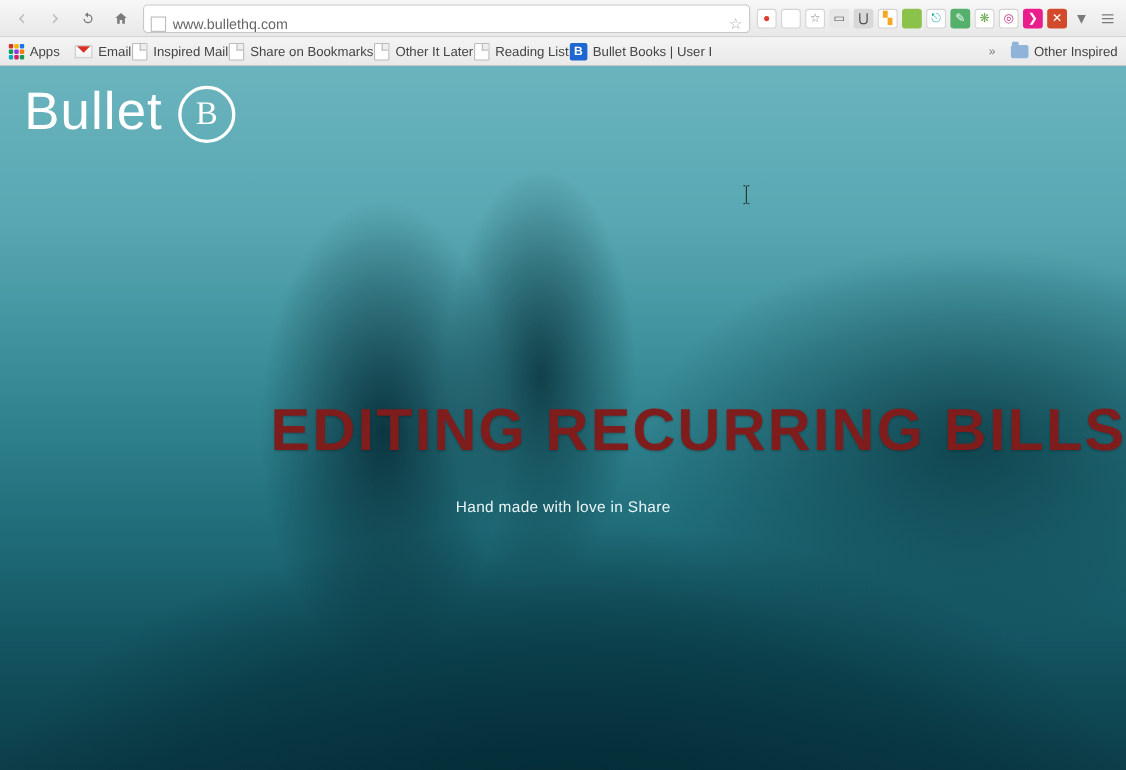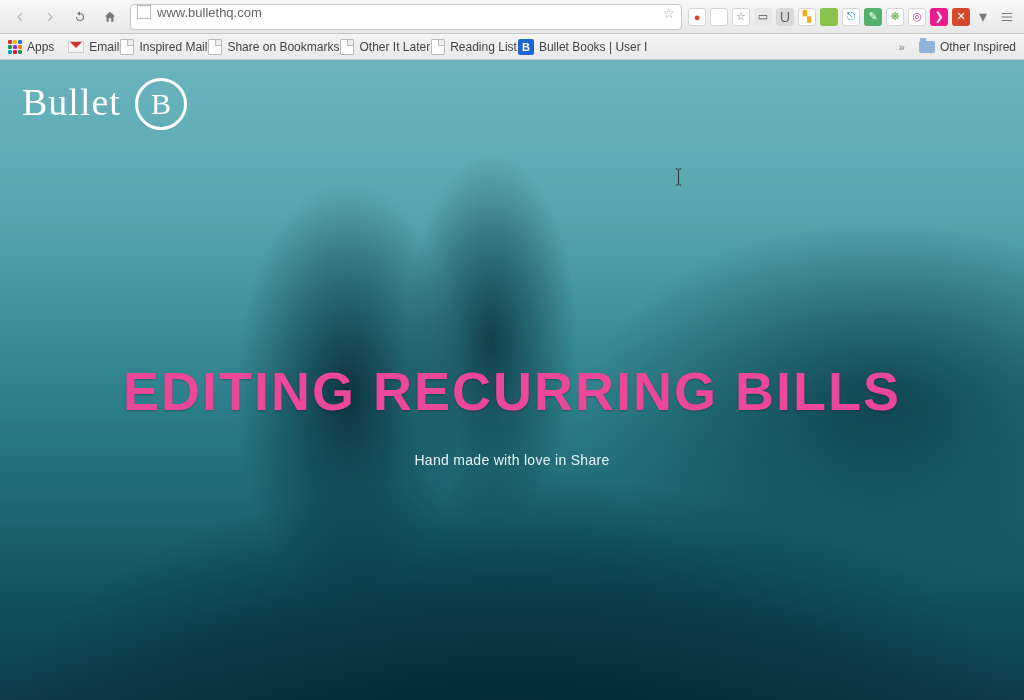--- a/index.html
+++ b/index.html
@@ -23,21 +23,21 @@
     border-radius: 3px; color:#7a7a7a;
   }
   .nav-btn.disabled { color:#bdbdbd; }
   .omnibox {
     flex: 1;
     height: 26px;
     margin: 0 4px;
     background: #fff;
     border: 1px solid #c7c7c7;
     border-radius: 4px;
-    display:flex; align-items:flex-start;
+    display:flex; align-items:flex-end;
     padding: 0 6px;
     gap:6px;
     color:#555;
     font-size: 13px;
     min-width: 0;
   }
   .omnibox .page-icon { width:14px; height:14px; border:1px solid #bbb; background:#fff; }
   .omnibox .url { flex:1; white-space:nowrap; overflow:hidden; text-overflow:ellipsis; color:#666; }
   .omnibox .star { color:#aaa; font-size:14px; }
   .ext-row { display:flex; align-items:center; gap:4px; }
@@ -81,34 +81,34 @@
       linear-gradient(180deg, #7fc4cc 0%, #6ab6bf 22%, #4a9aa4 42%, #2e7a85 62%, #1c5964 82%, #123f49 100%);
     filter: contrast(1.04) saturate(1.08);
   }
   .hero-overlay{ position:absolute; inset:0; background: rgba(18,70,80,.15); }
 
   .logo {
     position:absolute; top:18px; left:22px; display:flex; align-items:center; gap:14px;
     color:#fff;
   }
   .logo-script{
-    font-family: Liberation Serif, serif;
-    font-size:38px; line-height:1; letter-spacing:1px;
+    font-family: Liberation Sans, sans-serif;
+    font-size:48px; line-height:1; letter-spacing:1px;
     transform: translateY(-2px);
   }
   .logo-badge{
     width:52px; height:52px; border:3px solid #fff; border-radius:50%;
     display:flex; align-items:center; justify-content:center;
     font-family: "Brush Script MT","Segoe Script",cursive;
     font-size:30px; color:#fff;
   }
 
   .headline{
     position:absolute; left:0; right:0; top:300px;
-    text-align:center; color:#ec4899;
+    text-align:right; color:#7f1d1d;
     font-weight:600;
     letter-spacing:2px;
     font-size:54px;
     text-shadow: 0 1px 2px rgba(0,0,0,.25);
   }
   .tagline{
     position:absolute; left:0; right:0; top:392px;
     text-align:center; color:#eaf4f5;
     font-size:14px; letter-spacing:.3px;
   }

